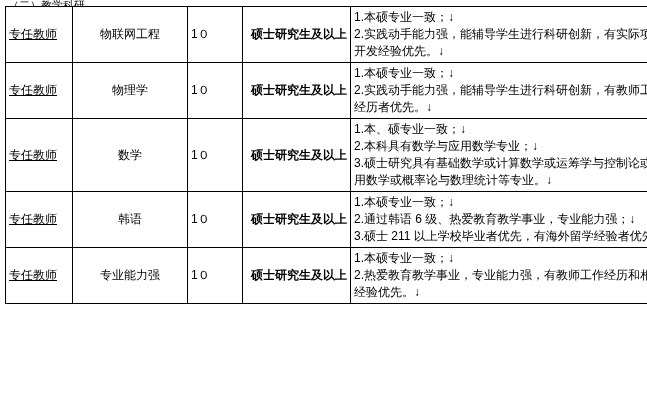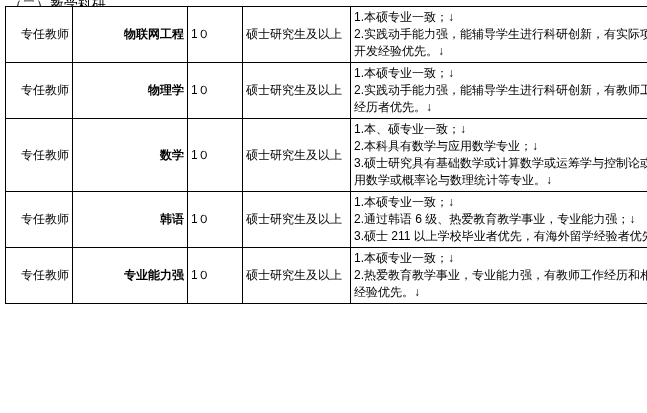--- a/index.html
+++ b/index.html
@@ -17,21 +17,21 @@
   .page {
     position: relative;
     width: 647px;
     height: 413px;
     box-sizing: border-box;
   }
   .top-fragment {
     position: absolute;
     top: 0px;
     left: 8px;
-    font-size: 14px;
+    font-size: 11px;
     line-height: 11px;
     color: #000;
     height: 7px;
     overflow: hidden;
     white-space: nowrap;
   }
   table.job-table {
     position: absolute;
     top: 6px;
     left: 5px;
@@ -41,34 +41,35 @@
   }
   table.job-table td {
     border: 1px solid #000000;
     vertical-align: middle;
     padding: 2px 3px;
     font-size: 12px;
     line-height: 17px;
   }
   td.c-post {
     width: 60px;
-    text-align: right;
+    text-align: left;
+    text-decoration: underline;
   }
   td.c-major {
     width: 108px;
-    text-align: right;
-    font-weight: bold;
+    text-align: center;
   }
   td.c-num {
     width: 48px;
     text-align: left;
   }
   td.c-degree {
     width: 101px;
-    text-align: left;
+    text-align: right;
+    font-weight: bold;
   }
   td.c-req {
     width: 318px;
     text-align: left;
     vertical-align: top;
     padding: 3px 4px 4px 5px;
   }
   .req-line {
     display: block;
     white-space: nowrap;

